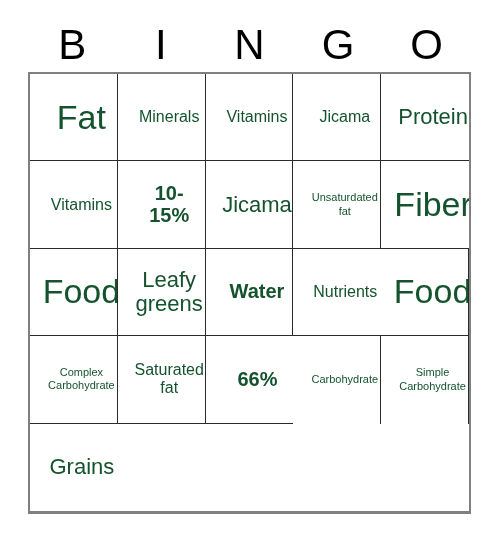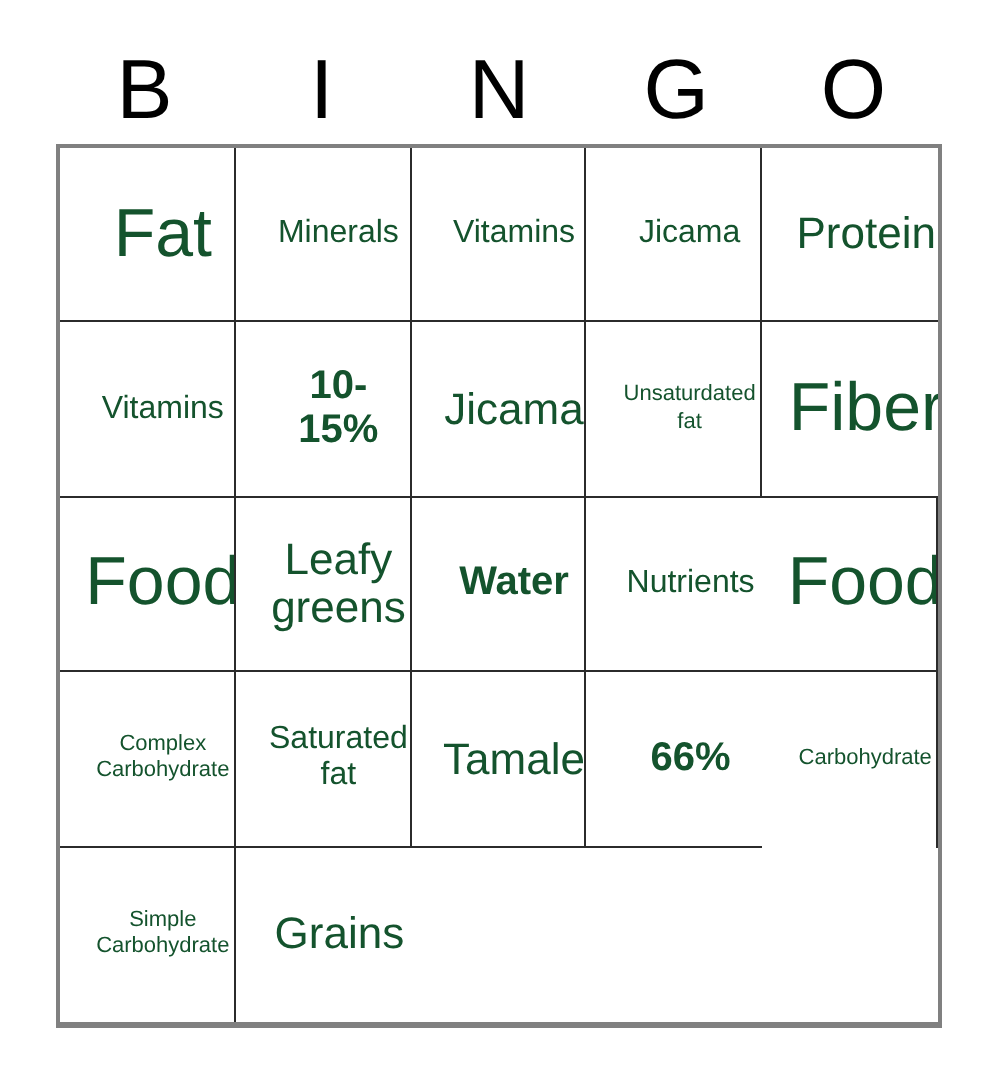--- a/index.html
+++ b/index.html
@@ -157,23 +157,20 @@
         <span class="cell-text fs-xl">Food</span>
       </div>
     <div class="bingo-cell row-4 col-2">
         <span class="cell-text fs-xs">Complex
 Carbohydrate</span>
       </div>
     <div class="bingo-cell row-4 col-3">
         <span class="cell-text fs-sm">Saturated
 fat</span>
       </div>
-    <div class="bingo-cell row-4 col-4">
-        <span class="cell-text fs-md">Tamale</span>
-      </div>
     <div class="bingo-cell row-4 col-5">
         <span class="cell-text fs-lg">66%</span>
       </div>
 
     <div class="bingo-cell row-5 col-1">
         <span class="cell-text fs-xs">Carbohydrate</span>
       </div>
     <div class="bingo-cell row-5 col-3">
         <span class="cell-text fs-xs">Simple
 Carbohydrate</span>

